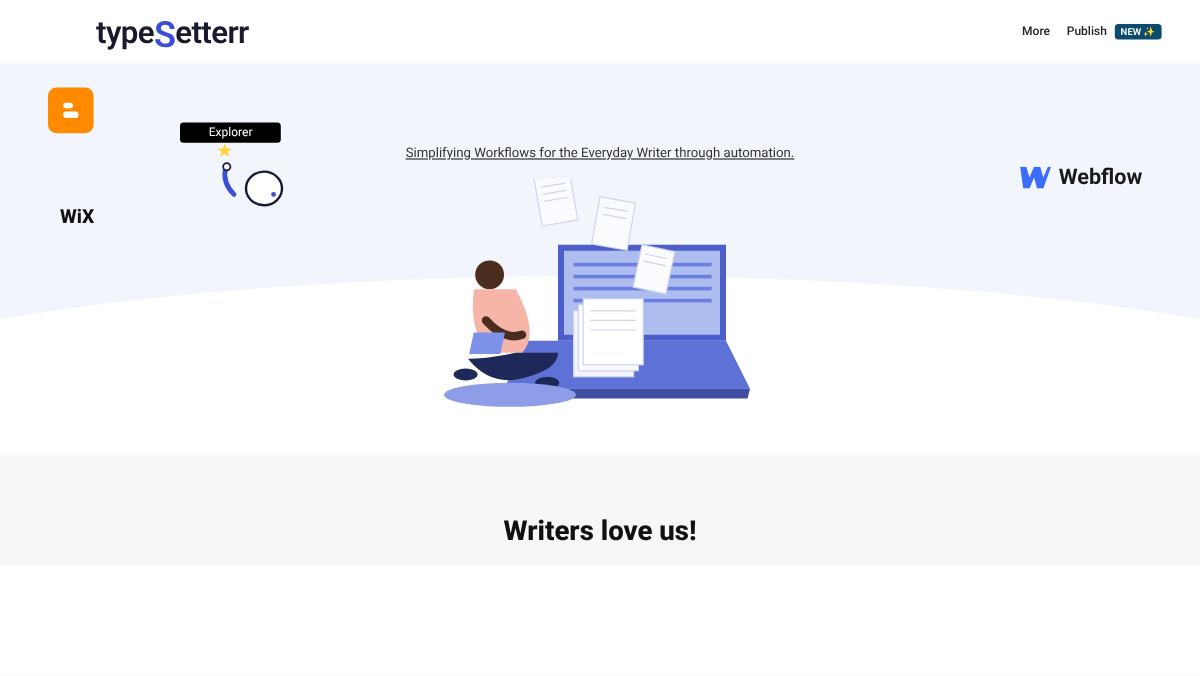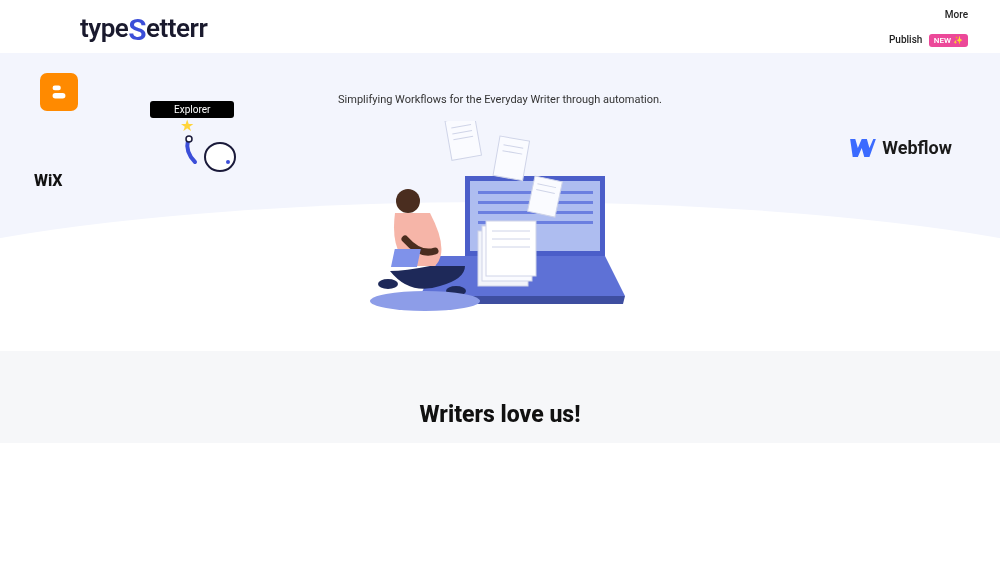--- a/index.html
+++ b/index.html
@@ -19,24 +19,24 @@
   background: #fff;
   height: 53px;
 }
 .logo {
   font-size: 26px;
   font-weight: 600;
   letter-spacing: -0.5px;
   color: #1a1a2e;
 }
 .logo .s-char { color: #3b4ed8; font-size: 30px; display: inline-block; transform: translateY(3px); }
-.nav { display: flex; align-items: flex-end; gap: 14px; font-size: 10px; font-weight: 500; flex-direction: column; }
+.nav { display: flex; align-items: flex-start; gap: 14px; font-size: 10px; font-weight: 500; }
 .nav a { color: #222; text-decoration: none; }
 .badge {
-  background: #ec4899;
+  background: #0c4a6e;
   color: #fff;
   font-size: 8px;
   padding: 2px 5px;
   border-radius: 3px;
   margin-left: 4px;
   font-weight: 600;
 }
 
 
 .hero {
@@ -52,20 +52,22 @@
 }
 .hero h1 {
   font-size: 35px;
   font-weight: 700;
   color: #1a1a1a;
   margin-top: 15px;
 }
 .hero p.sub {
   font-size: 11px;
   color: #333;
+  margin-top: 28px;
+  text-decoration: underline;
 }
 .cta {
   display: inline-flex;
   align-items: center;
   gap: 5px;
   background: #000;
   color: #fff;
   border: none;
   padding: 8px 16px;
   border-radius: 18px;
@@ -79,21 +81,21 @@
 .brand-blogger {
   position: absolute;
   left: 40px; top: 20px;
   width: 38px; height: 38px;
   background: #ff8a00;
   border-radius: 7px;
   display: flex; align-items: center; justify-content: center;
 }
 .brand-wix {
   position: absolute;
-  left: 34px; top: 118px;
+  left: 50px; top: 118px;
   font-size: 16px; font-weight: 800; color: #111;
 }
 .brand-webflow {
   position: absolute;
   right: 48px; top: 84px;
   display: flex; align-items: center; gap: 6px;
   font-size: 18px; font-weight: 700; color: #1a1a1a; text-align: center;
 }
 
 

